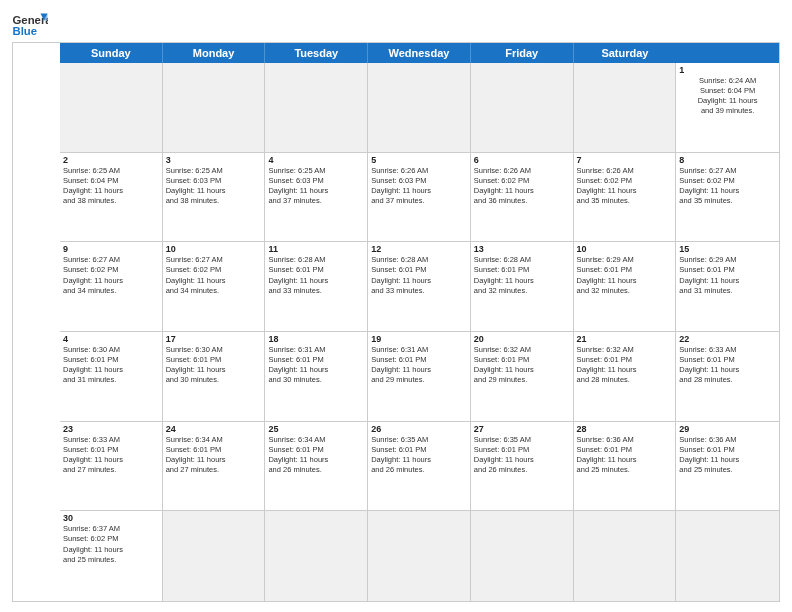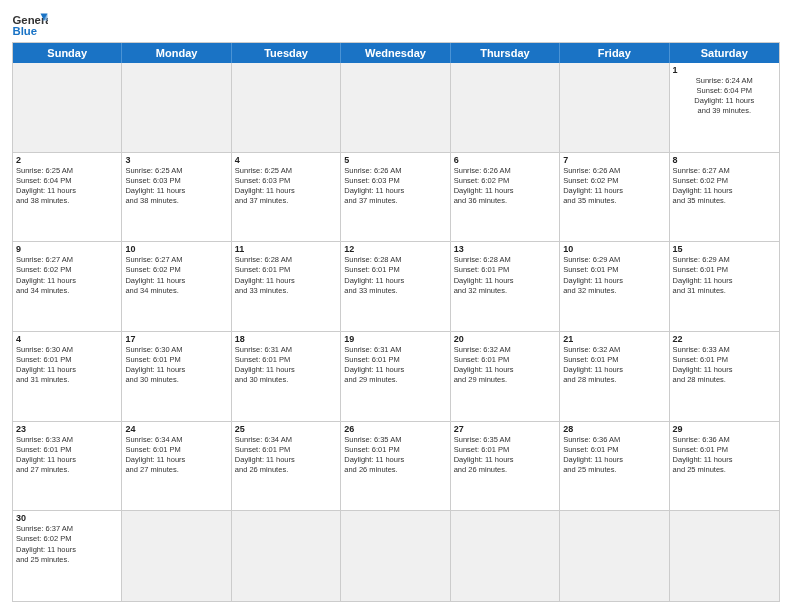--- a/index.html
+++ b/index.html
@@ -43,20 +43,21 @@
     }
     .subtitle {
       font-size: 14px;
       color: #555;
     }
     .calendar {
       flex: 1;
       display: flex;
       flex-direction: column;
       border: 1px solid #ccc;
+      padding-left: 47px;
     }
     .cal-header {
       display: grid;
       grid-template-columns: repeat(7, 1fr);
       background: #1a73c5;
     }
     .cal-header-cell {
       color: #fff;
       font-size: 11px;
       font-weight: bold;
@@ -118,21 +119,20 @@
       <div class="subtitle"></div>
     </div>
   </div>
 
   <div class="calendar">
     <div class="cal-header" id="cal-header">
         <div class="cal-header-cell">Sunday</div>
         <div class="cal-header-cell">Monday</div>
         <div class="cal-header-cell">Tuesday</div>
         <div class="cal-header-cell">Wednesday</div>
-        <div class="cal-header-cell">Thursday</div>
         <div class="cal-header-cell">Friday</div>
         <div class="cal-header-cell">Saturday</div>
       </div>
     <div class="cal-body" id="cal-body">
         <div class="cal-row">
           <div class="cal-cell shaded empty"></div>
           <div class="cal-cell shaded empty"></div>
           <div class="cal-cell shaded empty"></div>
           <div class="cal-cell shaded empty"></div>
           <div class="cal-cell shaded empty"></div>

